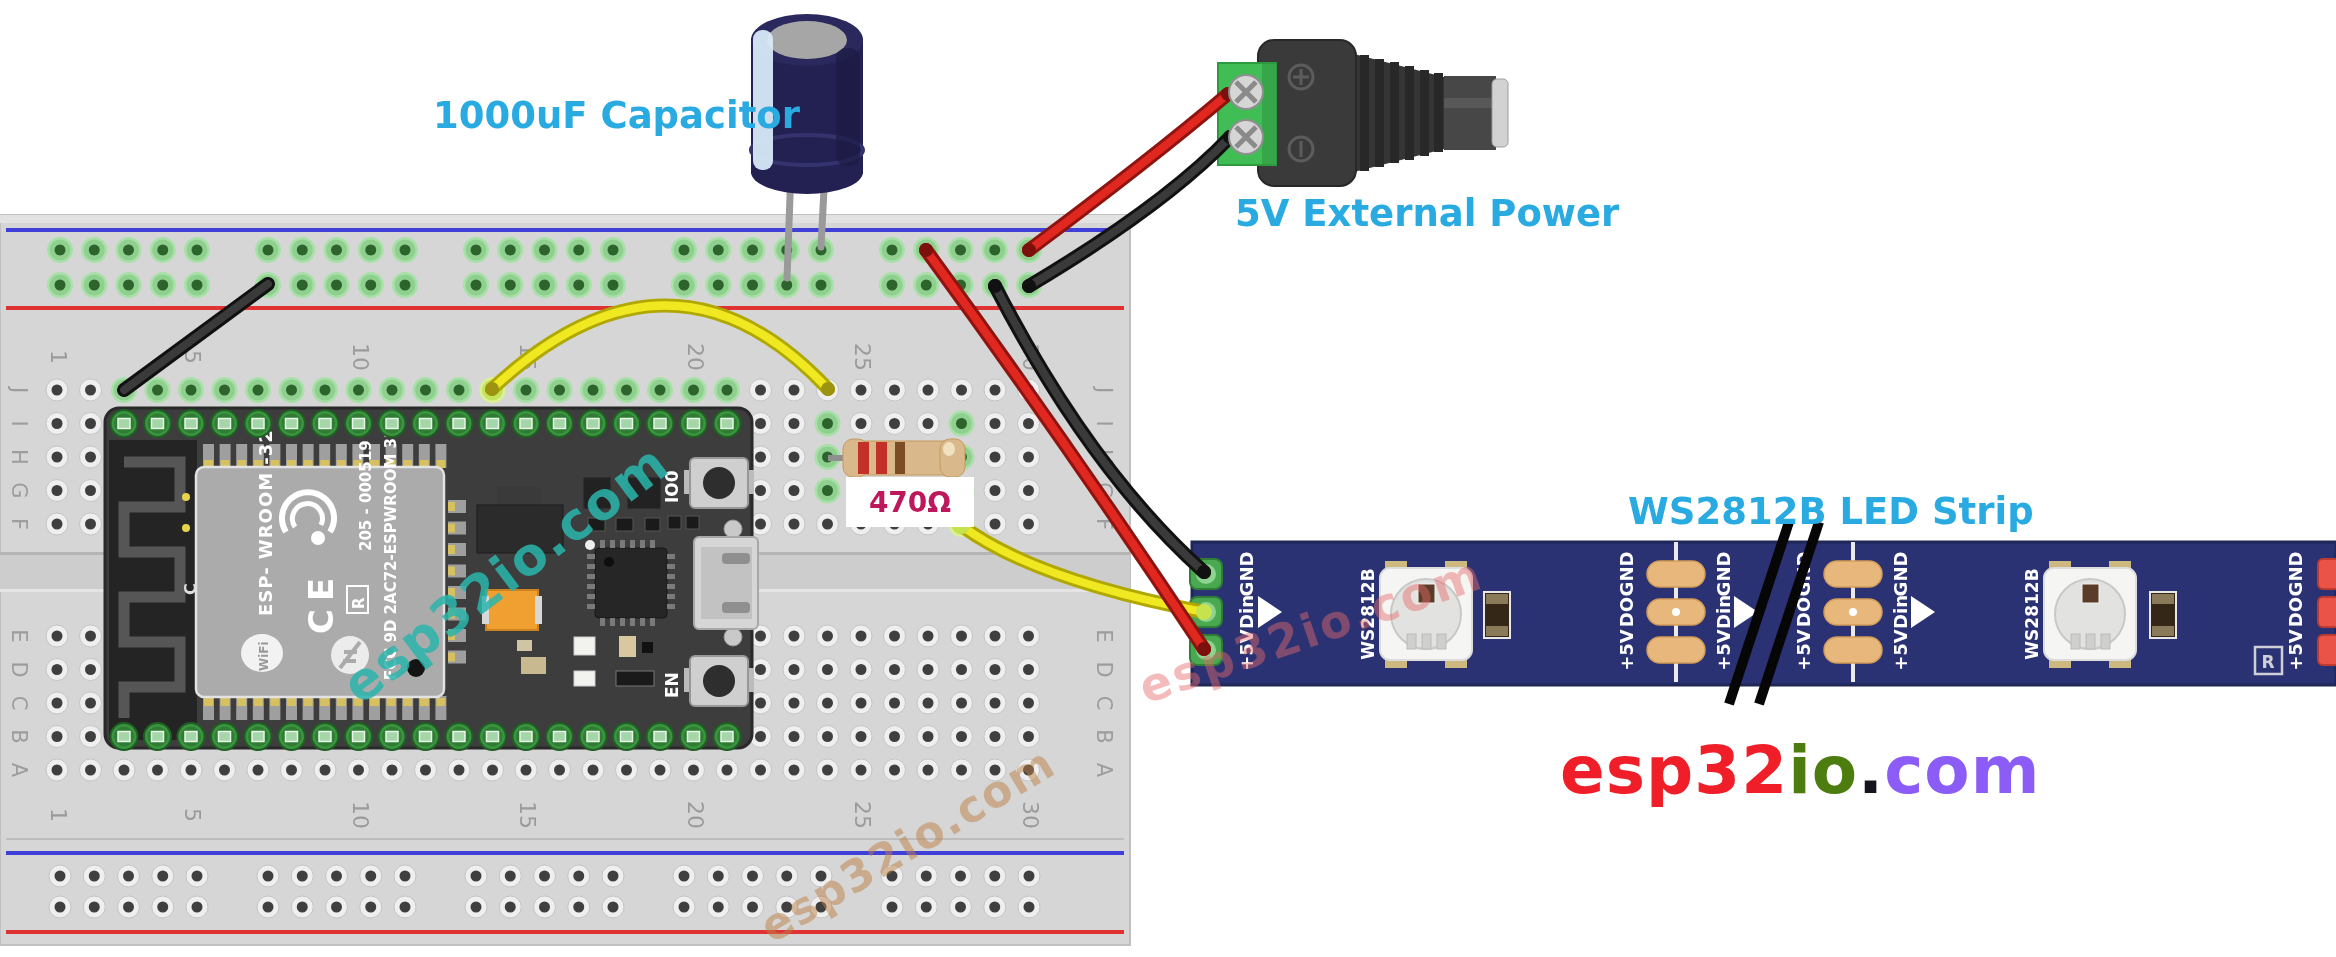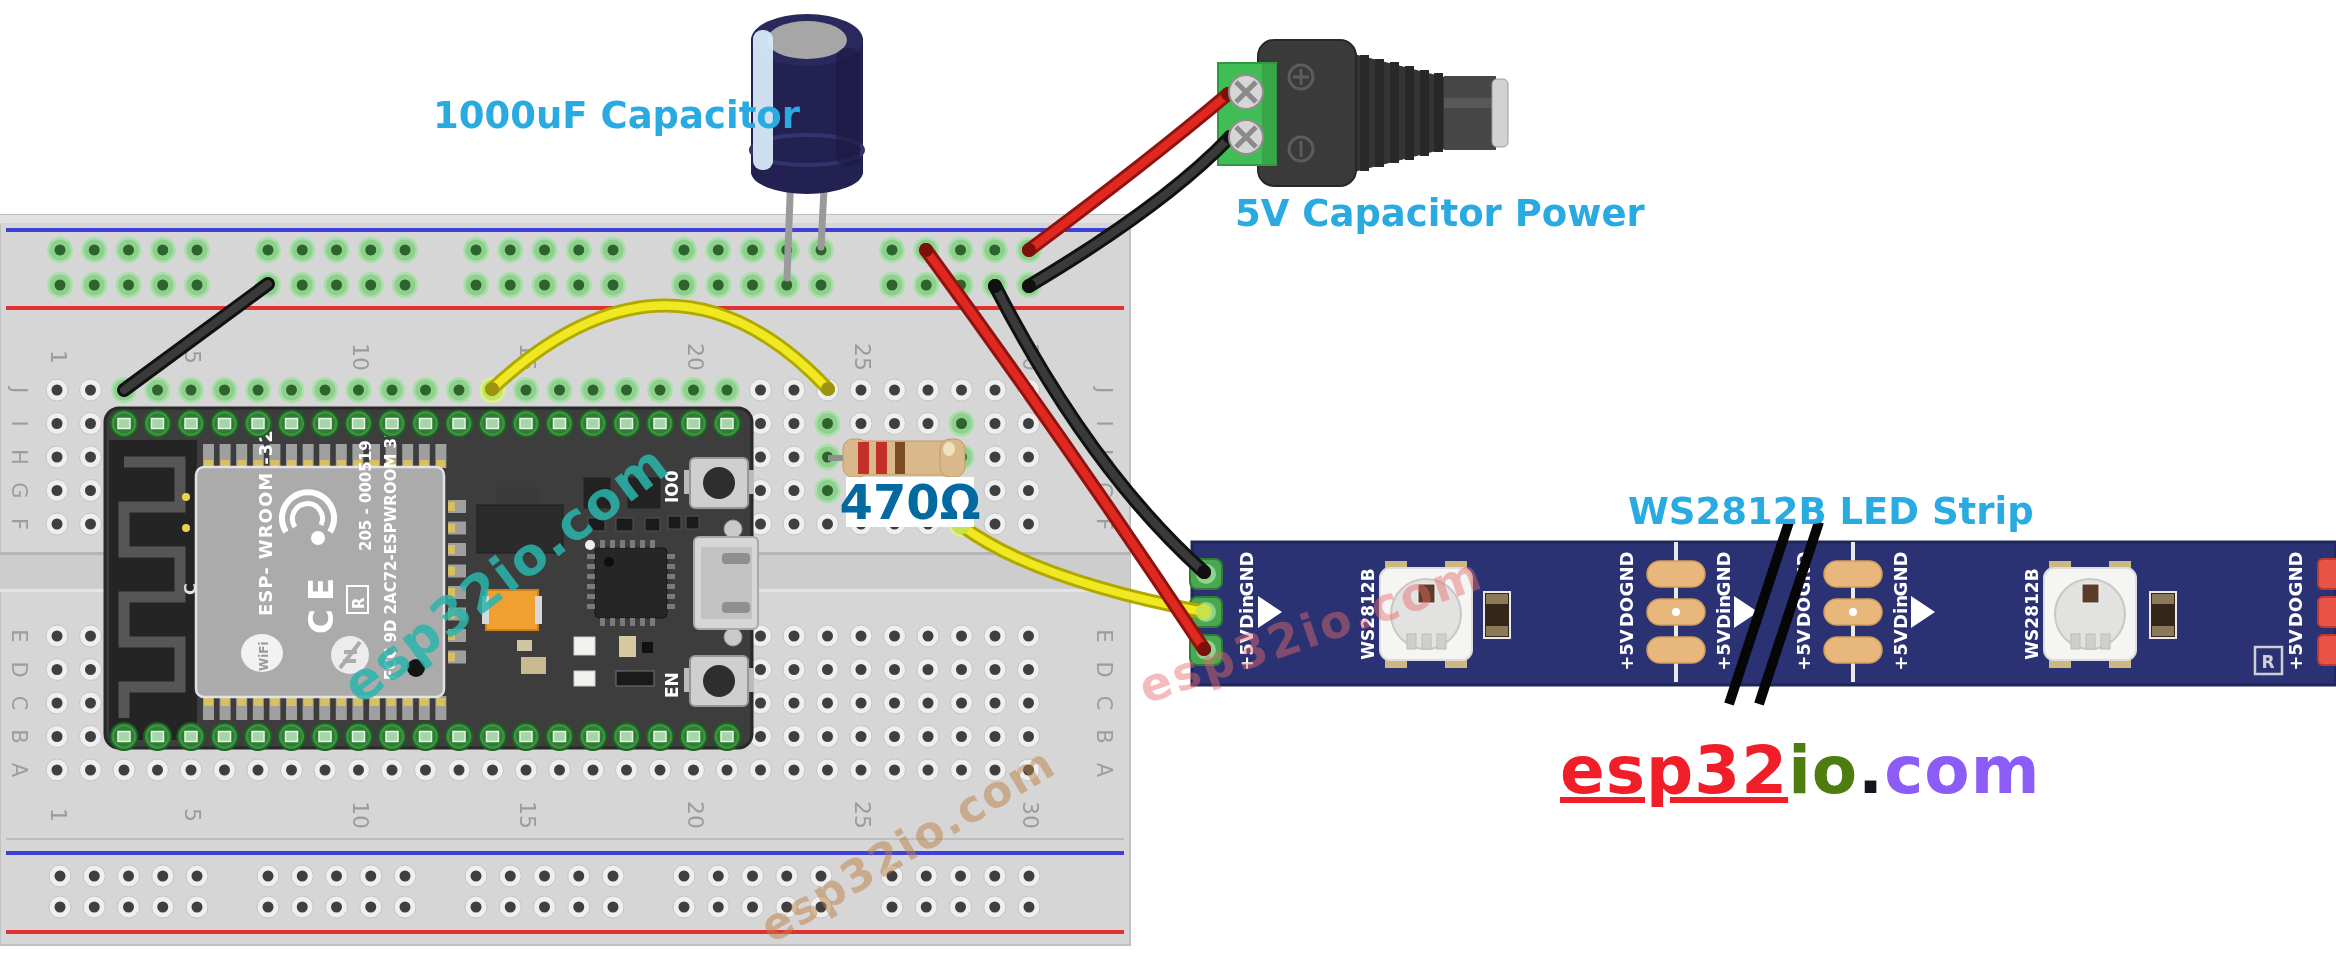--- a/index.html
+++ b/index.html
@@ -3,21 +3,21 @@
 <meta charset="utf-8">
 <style>
   html,body{margin:0;padding:0;background:#fff;}
   body{width:2336px;height:957px;position:relative;overflow:hidden;
        font-family:"DejaVu Sans","Liberation Sans",sans-serif;}
   #scene{position:absolute;left:0;top:0;}
   .cyan-label{position:absolute;font-weight:bold;font-size:37px;color:#29abe2;
               white-space:nowrap;letter-spacing:0px;}
   #label-470-box{position:absolute;left:846px;top:477px;width:128px;height:50px;
                  background:#fff;display:flex;align-items:center;justify-content:center;}
-  #label-470-box span{font-weight:bold;font-size:48px;color:#0369a1;}
+  #label-470-box span{font-weight:bold;font-size:28px;color:#be185d;}
   #logo{position:absolute;left:1560px;top:732px;font-size:66px;font-weight:bold;
         letter-spacing:1px;white-space:nowrap;}
   svg text{font-family:"DejaVu Sans","Liberation Sans",sans-serif;}
 </style>
 </head>
 <body>
 
 <svg id="scene" width="2336" height="957" viewBox="0 0 2336 957">
 
   <g id="breadboard">
@@ -1446,20 +1446,20 @@
   </g>
 
   <g id="watermarks">
       <text transform="translate(360,706) rotate(-37)" font-size="52" font-weight="bold" fill="#2ab5ac" opacity="0.85" letter-spacing="2">esp32io.com</text>
       <text transform="translate(772,944) rotate(-31)" font-size="44" font-weight="bold" fill="#bd8046" opacity="0.5" letter-spacing="2">esp32io.com</text>
       <text transform="translate(1146,704) rotate(-19)" font-size="46" font-weight="bold" fill="#e66a6a" opacity="0.45" letter-spacing="3">esp32io.com</text>
     </g>
 </svg>
 
 <div class="cyan-label" style="left:433px;top:94px;">1000uF Capacitor</div>
-<div class="cyan-label" style="left:1235px;top:192px;">5V Capacitor Power</div>
+<div class="cyan-label" style="left:1235px;top:192px;">5V External Power</div>
 <div class="cyan-label" style="left:1628px;top:490px;">WS2812B LED Strip</div>
 <div id="label-470-box">
   <span>470Ω</span>
 </div>
 <div id="logo">
-  <span style="color:#f01e28;text-decoration:underline;">esp32</span><span style="color:#4d7c0f;">io</span><span style="color:#15151f;">.</span><span style="color:#8b5cf6;">com</span>
+  <span style="color:#f01e28;">esp32</span><span style="color:#4d7c0f;">io</span><span style="color:#15151f;">.</span><span style="color:#8b5cf6;">com</span>
 </div>
 
 </body></html>

